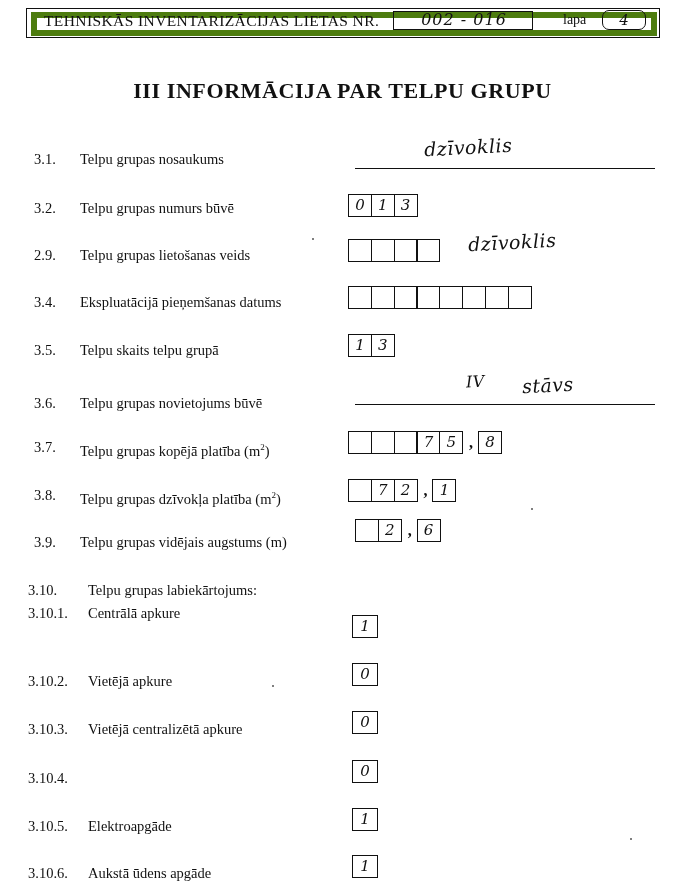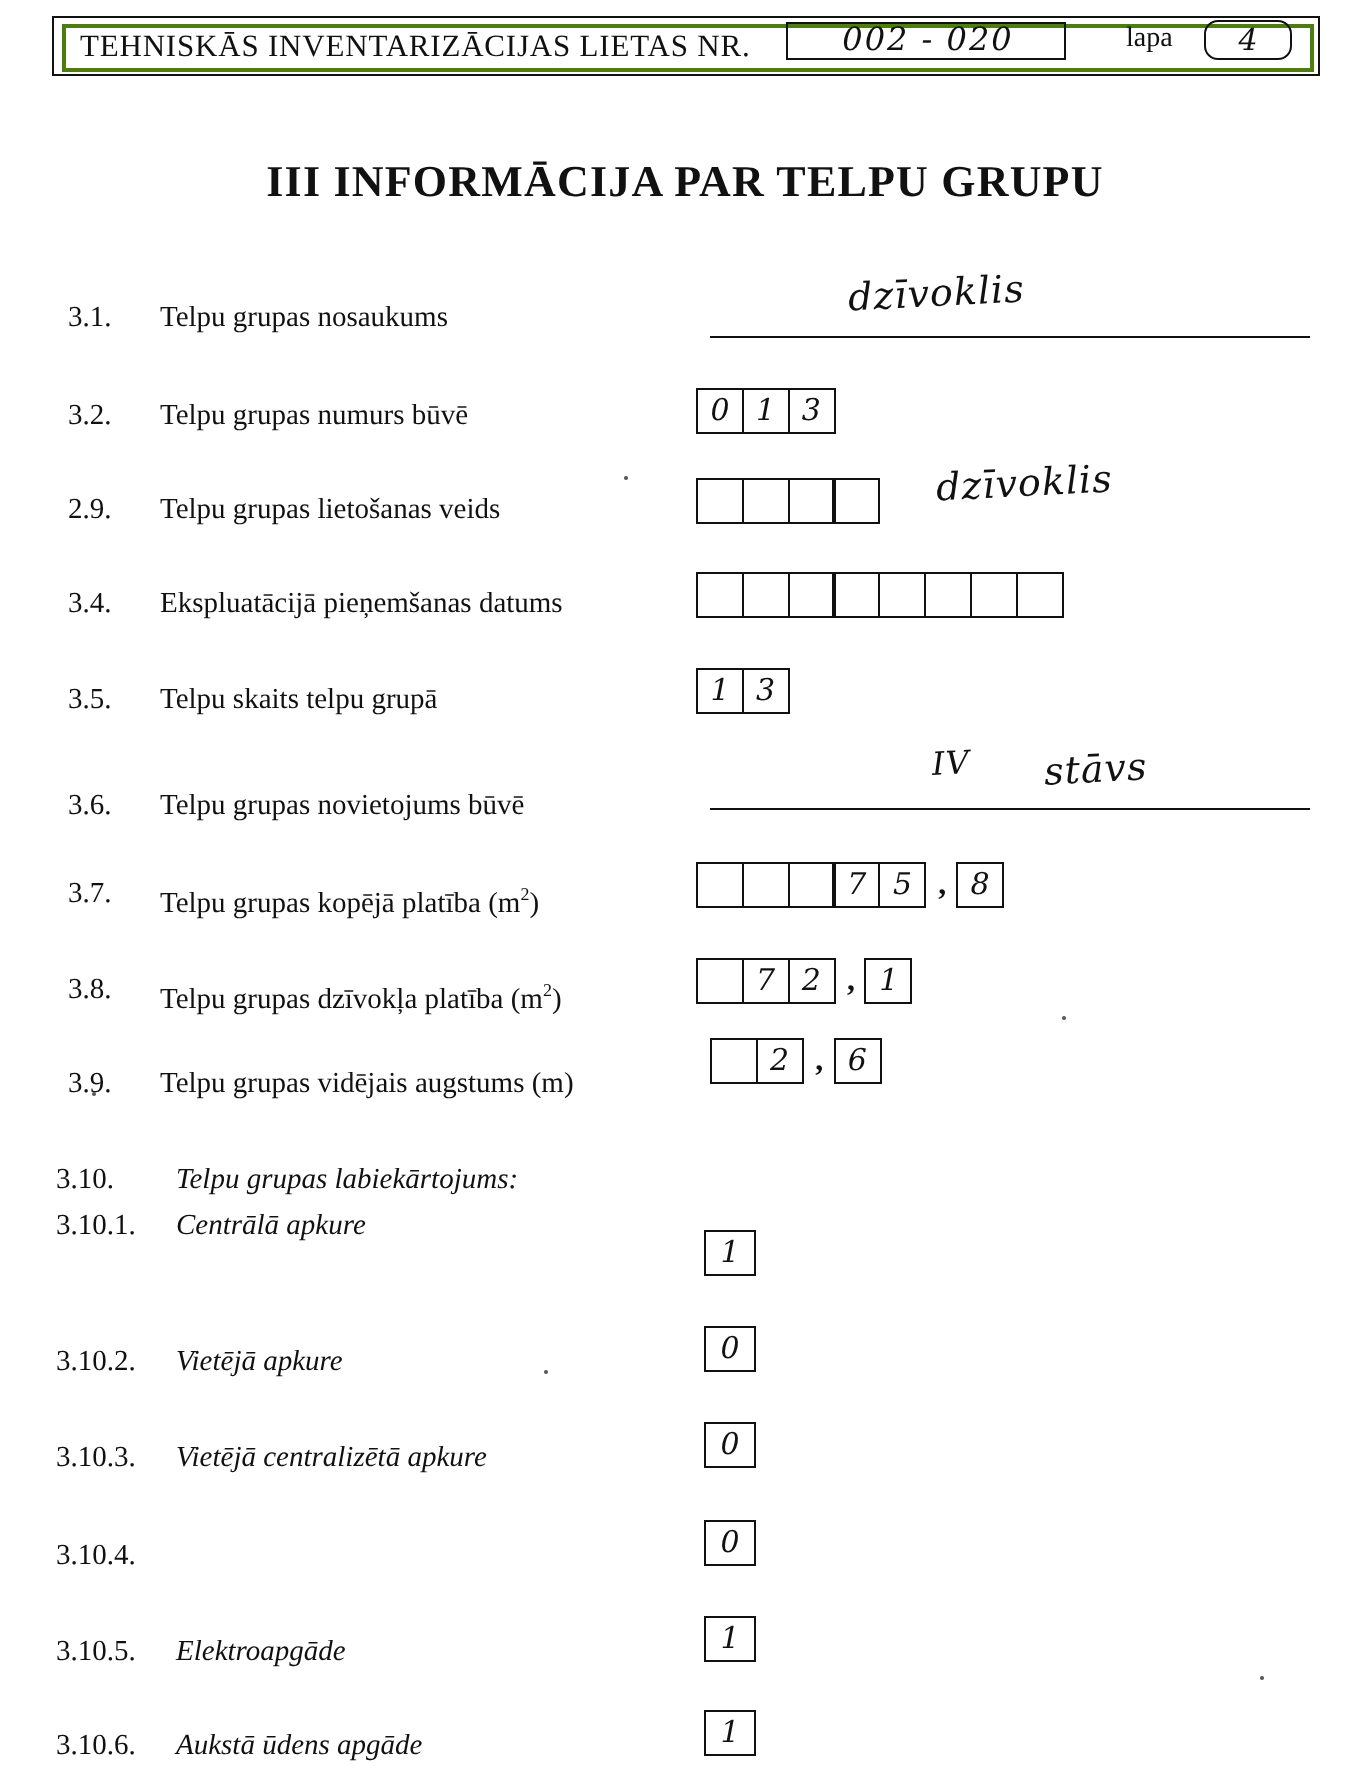--- a/index.html
+++ b/index.html
@@ -25,24 +25,24 @@
     height: 30px;
     border: 1.5px solid #111;
     box-sizing: border-box;
   }
   .header-inner {
     position: absolute;
     left: 4px;
     top: 3px;
     width: 626px;
     height: 24px;
-    border: 2px solid #4d7c0f;
+    border: 6px solid #4d7c0f;
     box-sizing: border-box;
     display: flex;
-    align-items: center;
+    align-items: flex-end;
   }
   .header-title {
     font-size: 15.5px;
     letter-spacing: 0.4px;
     padding-left: 7px;
     white-space: nowrap;
   }
   .header-numbox {
     position: absolute;
     left: 366px;
@@ -127,21 +127,20 @@
   }
   .row-label {
     position: absolute;
     left: 80px;
     font-size: 14.5px;
     line-height: 26px;
     white-space: nowrap;
   }
   .row-label.indent-sub {
     left: 88px;
-    font-style: italic;
   }
   sup { font-size: 9px; }
 
   
   .boxrow {
     position: absolute;
     display: flex;
     align-items: center;
   }
   .cell {
@@ -194,21 +193,21 @@
   }
 </style>
 </head>
 <body>
 
 <div class="header-bar">
   <div class="header-inner">
     <span class="header-title">TEHNISKĀS INVENTARIZĀCIJAS LIETAS NR.</span>
   </div>
   <div class="header-numbox"></div>
-  <div class="header-numval">002 - 020</div>
+  <div class="header-numval">002 - 016</div>
   <div class="header-lapa">lapa</div>
   <div class="header-pagebox"></div>
   <div class="header-pageval">4</div>
 </div>
 
 <div class="doc-title">III INFORMĀCIJA PAR TELPU GRUPU</div>
 
 <div class="row" style="top:146px;">
   <span class="row-num">3.1.</span>
   <span class="row-label">Telpu grupas nosaukums</span>

